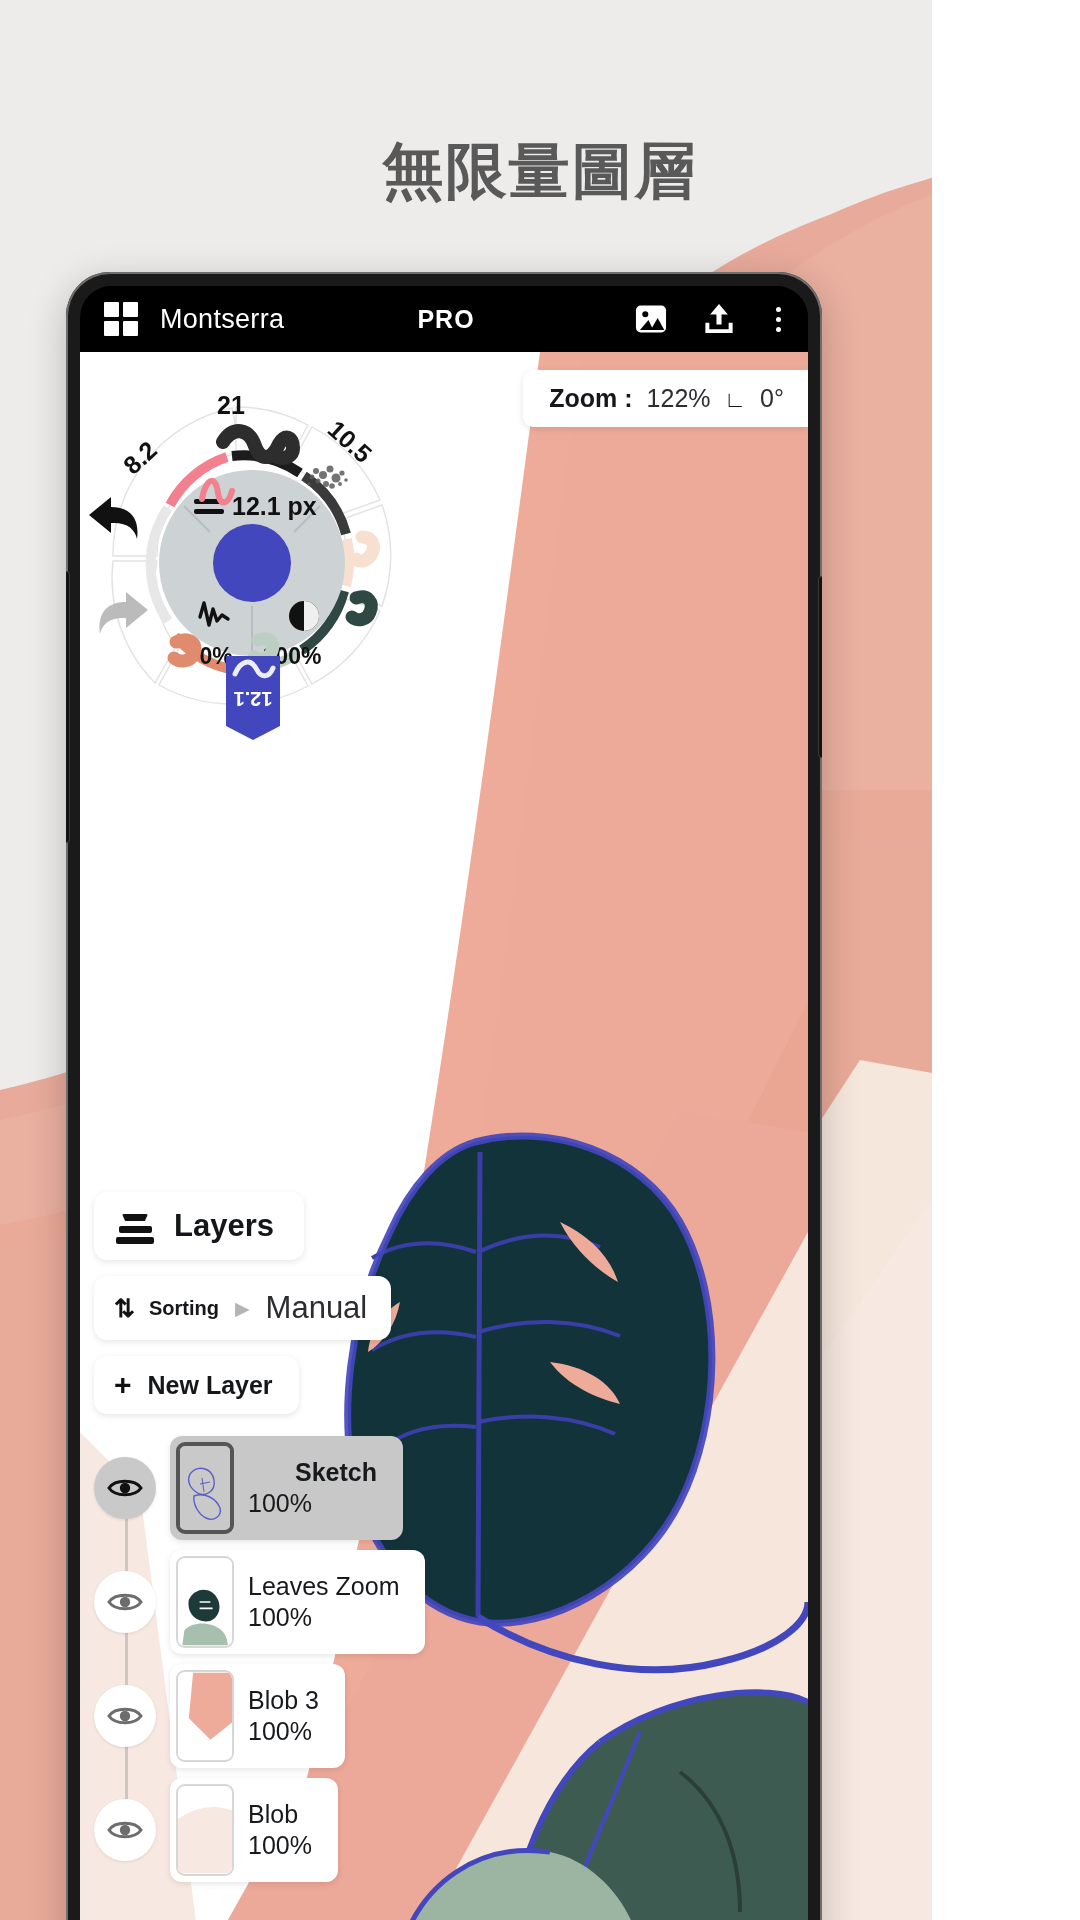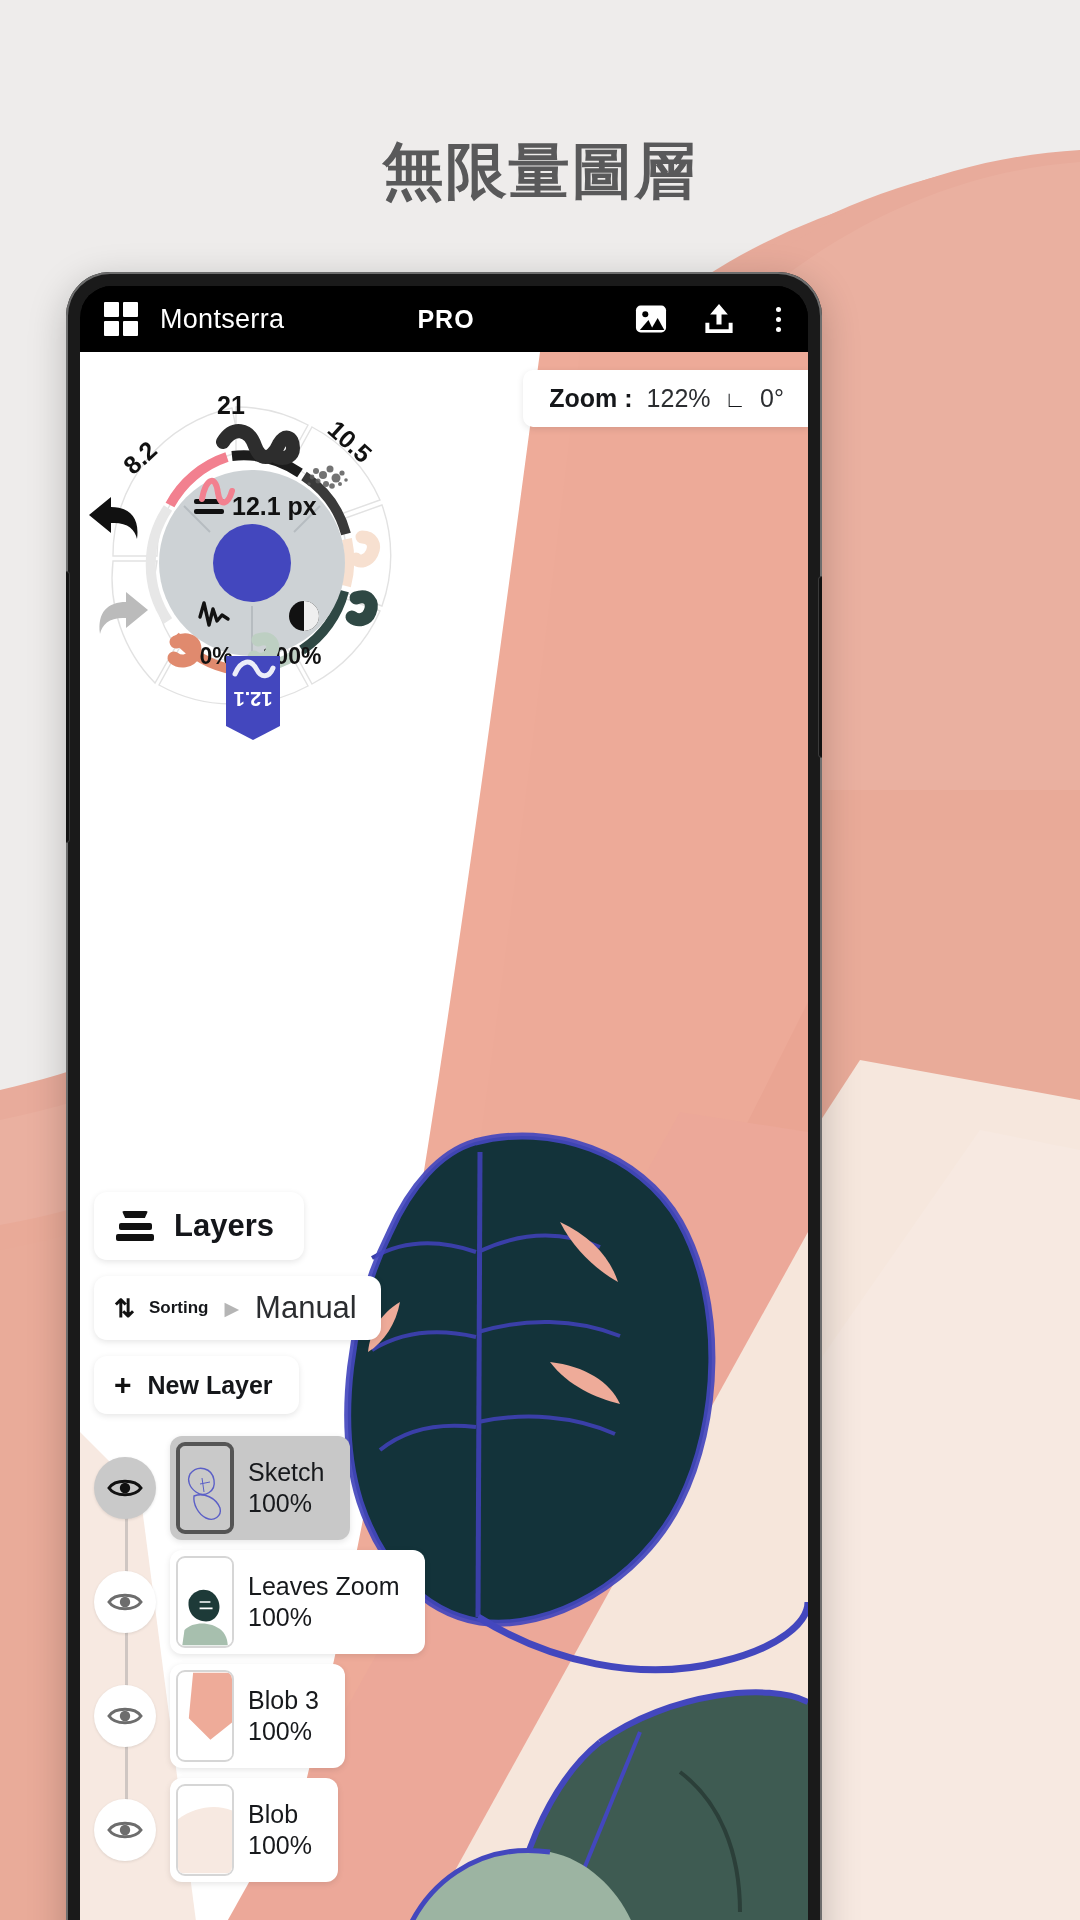--- a/index.html
+++ b/index.html
@@ -2,21 +2,21 @@
 <html><head>
 <meta charset="utf-8">
 <style>
   * { box-sizing: border-box; margin: 0; padding: 0; }
   html, body {
     width: 1080px; height: 1920px;
     font-family: "Liberation Sans", sans-serif;
     overflow: hidden;
   }
   #root {
-    position: relative; width: 1080px; height: 1920px;
+    position: relative; width: 932px; height: 1920px;
     background: #f0abfc;
     overflow: hidden;
   }
 
   
   .bg-layer { position: absolute; inset: 0; overflow: hidden; }
 
   
   .headline {
     position: absolute; top: 133px; left: 0; width: 1080px;
@@ -95,31 +95,31 @@
   .wheel-wrap {
     position: absolute; left: 0px; top: 22px; width: 345px; height: 370px; z-index: 30;
   }
 
   
   .layers-panel { position: absolute; left: 14px; top: 840px; width: 340px; z-index: 35; }
   .pill {
     background: #fff; border-radius: 13px; display: flex; align-items: center;
     box-shadow: 0 2px 6px rgba(0,0,0,.10);
   }
-  .pill-layers { padding: 16px 30px 16px 22px; width: fit-content; gap: 20px; }
+  .pill-layers { padding: 16px 30px 16px 22px; width: fit-content; gap: 20px; align-items: flex-end; }
   .layers-title { font-size: 31px; font-weight: 700; color: #14161a; }
   .stack-ic { width: 38px; height: 30px; display:flex; flex-direction: column; justify-content: space-between;}
   .stack-ic span { display:block; height:7px; background:#111; border-radius: 2px; }
   .stack-ic span:nth-child(1){ width: 26px; margin: 0 auto; clip-path: polygon(12% 100%, 88% 100%, 100% 0, 0 0);}
   .stack-ic span:nth-child(2){ width: 33px; margin: 0 auto;}
   .stack-ic span:nth-child(3){ width: 38px; margin: 0 auto;}
 
   .pill-sorting { margin-top: 16px; padding: 14px 24px 14px 20px; gap: 16px; width: fit-content;}
   .sort-ic { font-size: 25px; font-weight: 700; color: #111; letter-spacing: -2px;}
-  .sort-lbl { font-size: 17px; font-weight: 700; color: #15171a; }
+  .sort-lbl { font-size: 20px; font-weight: 700; color: #15171a; }
   .sort-arrow { color: #b5b5b5; font-size: 19px; }
   .sort-val { font-size: 31px; font-weight: 400; color: #2b2d30; }
 
   .pill-new { margin-top: 16px; padding: 14px 26px 14px 20px; gap: 16px; width: fit-content;}
   .plus-ic { font-size: 30px; font-weight: 700; color: #111; line-height: 1;}
   .new-lbl { font-size: 25px; font-weight: 700; color: #15171a; }
 
   .layer-list { margin-top: 22px; position: relative; }
   .rail {
     position: absolute; left: 31px; top: 22px; bottom: 40px; width: 3px; background: #cfc6c2;
@@ -140,21 +140,21 @@
   }
   .layer-card.selected { background: #c8c8c8; }
   .thumb {
     width: 58px; height: 92px; border-radius: 9px; background:#fff;
     border: 2px solid #d6d6d6; margin: 0 14px 0 6px; overflow: hidden; flex:none;
     position: relative;
   }
   .layer-card.selected .thumb { border: 4px solid #555; background:#c9c9c9; }
   .layer-meta { display: flex; flex-direction: column; gap: 2px; }
   .layer-name { font-size: 25px; color: #17191c; font-weight: 400; white-space: nowrap;}
-  .layer-card.selected .layer-name { font-weight: 400; }
+  .layer-card.selected .layer-name { font-weight: 700; margin-left: 47px; }
   .layer-op { font-size: 25px; color: #17191c; font-weight: 400; }
 </style>
 </head>
 <body>
 
 <div id="root">
 
   <div class="bg-layer">
     <svg width="1080" height="1920" viewBox="0 0 1080 1920" style="position:absolute;inset:0">
       <rect width="1080" height="1920" fill="#eeeceb"></rect>

